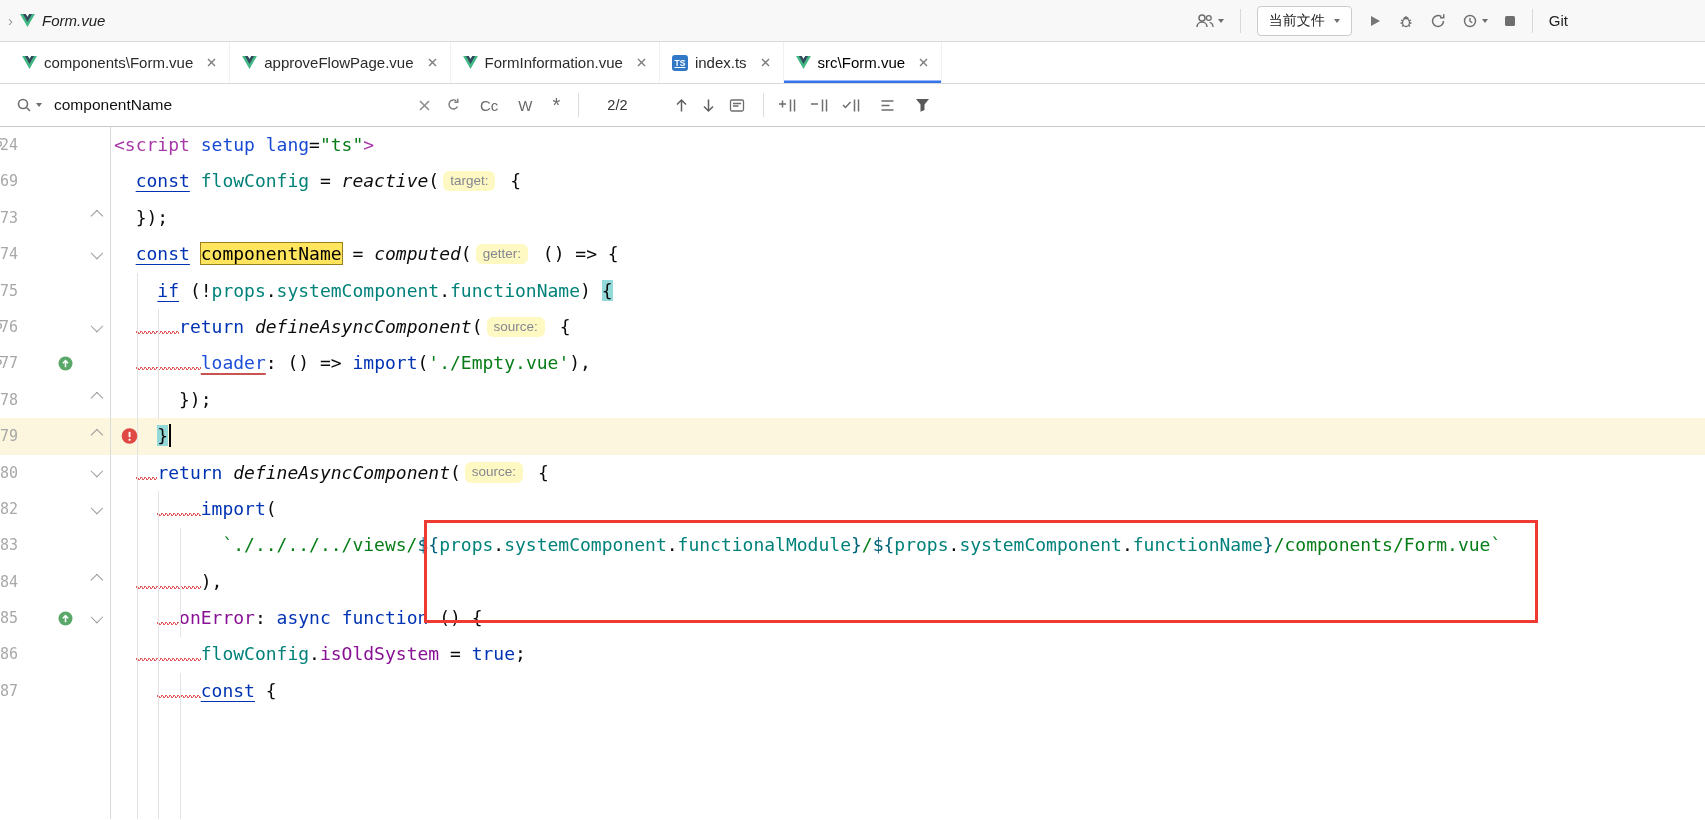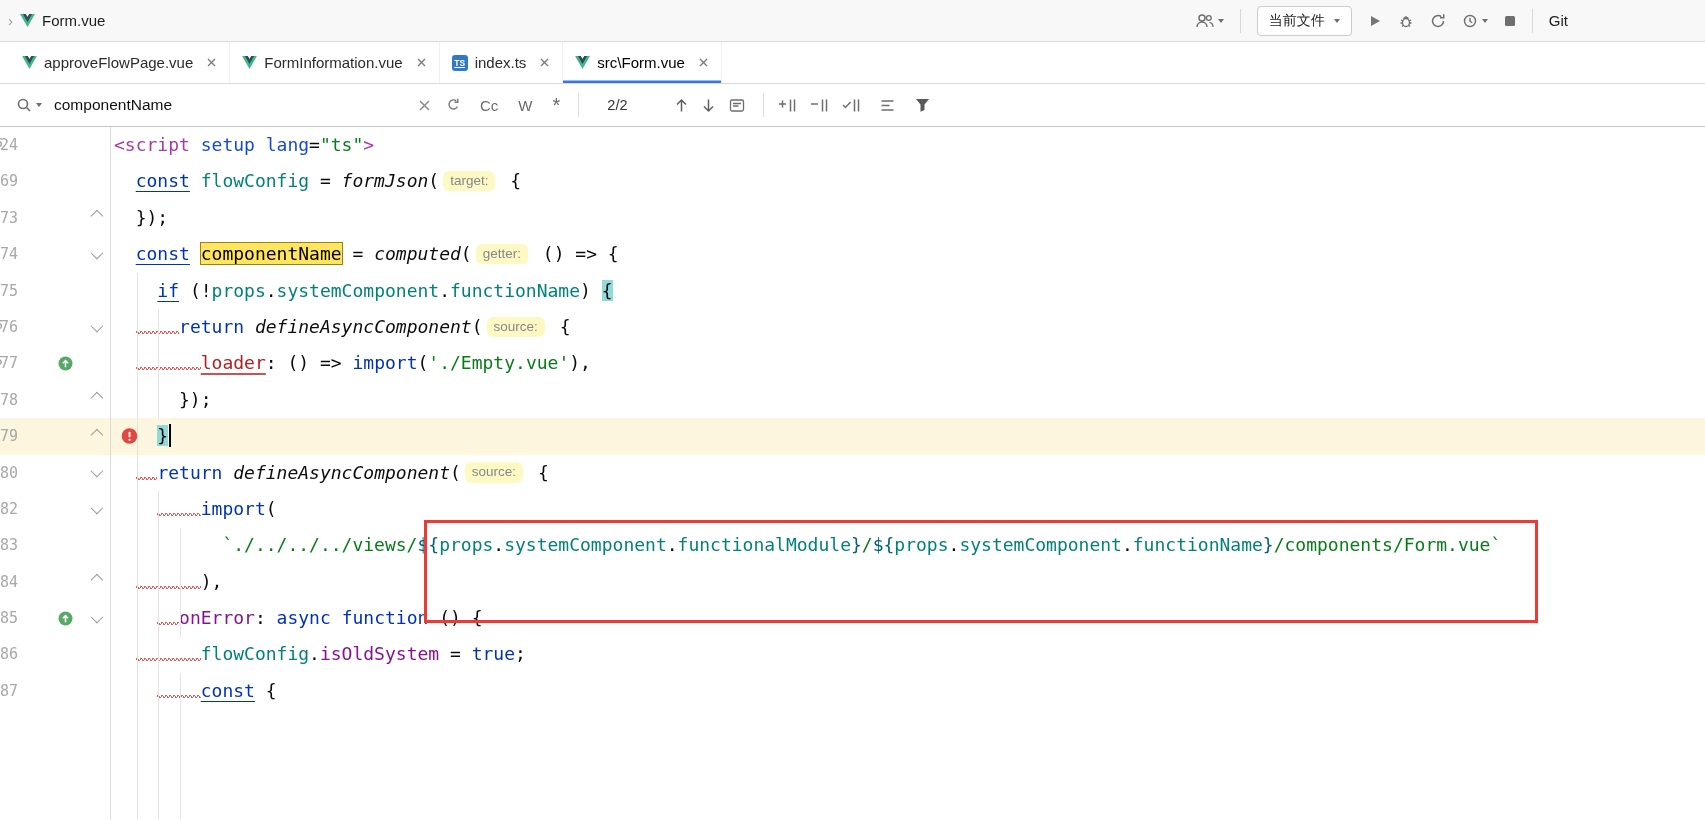--- a/index.html
+++ b/index.html
@@ -3,21 +3,21 @@
 <meta charset="utf-8">
 <title>Form.vue</title>
 <style>
   html,body{margin:0;padding:0;}
   body{width:1705px;height:820px;overflow:hidden;background:#fff;font-family:"Liberation Sans",sans-serif;-webkit-font-smoothing:antialiased;}
 
   
   .titlebar{height:42px;background:#f8f8f8;border-bottom:1px solid #d9d9d9;display:flex;align-items:center;padding-left:8px;box-sizing:border-box;}
   .tb-left{display:flex;align-items:center;gap:7px;}
   .crumb-chev{color:#9b9b9b;font-size:15px;}
-  .tb-title{font-size:15px;color:#1e1e1e;}
+  .tb-title{font-size:15px;color:#1e1e1e;font-style:italic;}
   .tb-right{margin-left:auto;display:flex;align-items:center;gap:16px;padding-right:137px;}
   .tb-ico{display:flex;align-items:center;gap:4px;cursor:default;}
   .tb-div{width:1px;height:24px;background:#d8d8d8;}
   .runcfg{display:flex;align-items:center;gap:9px;height:30px;padding:0 11px;background:#fff;border:1px solid #c9cbd1;border-radius:4px;font-size:14px;color:#222;font-family:inherit;cursor:default;}
   .git-label{font-size:15px;color:#222;}
   .caret-down{width:0;height:0;border-left:3.5px solid transparent;border-right:3.5px solid transparent;border-top:4.5px solid #6e6e6e;display:inline-block;}
 
   
   .tabbar{height:42px;display:flex;align-items:stretch;background:#fff;border-bottom:1px solid #d9d9d9;padding-left:10px;box-sizing:border-box;}
   .tab{display:flex;align-items:center;gap:7px;padding:0 12px;font-size:15px;color:#2b2b2b;border-right:1px solid #f1f1f1;position:relative;cursor:default;white-space:nowrap;}
@@ -52,21 +52,21 @@
 
   
   .tok-kw{color:#0033b3;}
   .tok-kwu{color:#0033b3;text-decoration:underline;text-underline-offset:4px;text-decoration-thickness:1px;}
   .tok-tag{color:#a839a8;}
   .tok-attr{color:#174ad4;}
   .tok-str{color:#067d17;}
   .tok-fn{font-style:italic;color:#0c0c0c;}
   .tok-var{color:#00827a;}
   .tok-prop{color:#871094;}
-  .tok-properr{color:#b91c1c;text-decoration:underline;text-decoration-color:#c75450;text-decoration-thickness:1.5px;text-underline-offset:4px;margin-top:33px;}
+  .tok-properr{color:#1d4ed8;text-decoration:underline;text-decoration-color:#c75450;text-decoration-thickness:1.5px;text-underline-offset:4px;margin-top:33px;}
   .tok-expr{color:#00627a;}
   .tok-search{background:#ffe45e;outline:1.5px solid #9a7f1c;color:#000;}
   .tok-brace{background:#93d9d9;}
   .tok-caret{display:inline-block;width:2px;height:23px;background:#000;vertical-align:-5px;margin-left:1px;}
   .tok-inlay{display:inline-block;vertical-align:middle;background:#fef9c3;color:#848691;border-radius:6px;padding:2px 7px;font:13.5px/1.2 "Liberation Sans",sans-serif;margin:0 4px;transform:translateY(-1px);}
   .tok-squig{position:relative;}
   .tok-squig::after{content:"";position:absolute;left:0;right:0;bottom:3px;height:3px;
     background-image:linear-gradient(135deg,#e05c5c 40%,transparent 40%),linear-gradient(45deg,#e05c5c 40%,transparent 40%);
     background-size:4px 3px;background-repeat:repeat-x;background-position:0 0,2px 0;}
 
@@ -141,20 +141,35 @@
 
 <div class="tabbar">
     <div class="tab">
     <span style="display:flex;">
       <svg width="15" height="13" viewBox="0 0 24 21">
           <path d="M14.9 0L12 5 9.1 0H0l12 20.8L24 0z" fill="#41b883"></path>
           <path d="M14.9 0L12 5 9.1 0H4.6L12 12.8 19.4 0z" fill="#35495e"></path>
         </svg>
     </span>
 
+    <span class="tab-label">components\Form.vue</span>
+    <span class="tab-close">
+      <svg width="11" height="11" viewBox="0 0 11 11">
+          <path d="M2 2l7 7M9 2l-7 7" stroke="#7b7b7b" stroke-width="1.4"></path>
+        </svg>
+    </span>
+  </div>
+    <div class="tab">
+    <span style="display:flex;">
+      <svg width="15" height="13" viewBox="0 0 24 21">
+          <path d="M14.9 0L12 5 9.1 0H0l12 20.8L24 0z" fill="#41b883"></path>
+          <path d="M14.9 0L12 5 9.1 0H4.6L12 12.8 19.4 0z" fill="#35495e"></path>
+        </svg>
+    </span>
+
     <span class="tab-label">approveFlowPage.vue</span>
     <span class="tab-close">
       <svg width="11" height="11" viewBox="0 0 11 11">
           <path d="M2 2l7 7M9 2l-7 7" stroke="#7b7b7b" stroke-width="1.4"></path>
         </svg>
     </span>
   </div>
     <div class="tab">
     <span style="display:flex;">
       <svg width="15" height="13" viewBox="0 0 24 21">
@@ -283,21 +298,21 @@
 
   </div>
       <div class="row">
     <span class="ln">69</span>
     <span class="gut-a">
       
     </span>
     <span class="gut-b">
       <i class="chev" style="visibility: hidden;"></i>
     </span>
-    <span class="code"><span>  </span><span class="tok-kwu">const</span><span> </span><span class="tok-var">flowConfig</span><span> = </span><span class="tok-fn">formJson</span><span>(</span><span class="tok-inlay">target:</span><span> {</span></span>
+    <span class="code"><span>  </span><span class="tok-kwu">const</span><span> </span><span class="tok-var">flowConfig</span><span> = </span><span class="tok-fn">reactive</span><span>(</span><span class="tok-inlay">target:</span><span> {</span></span>
 
   </div>
       <div class="row">
     <span class="ln">73</span>
     <span class="gut-a">
       
     </span>
     <span class="gut-b">
       <i class="chev up"></i>
     </span>

